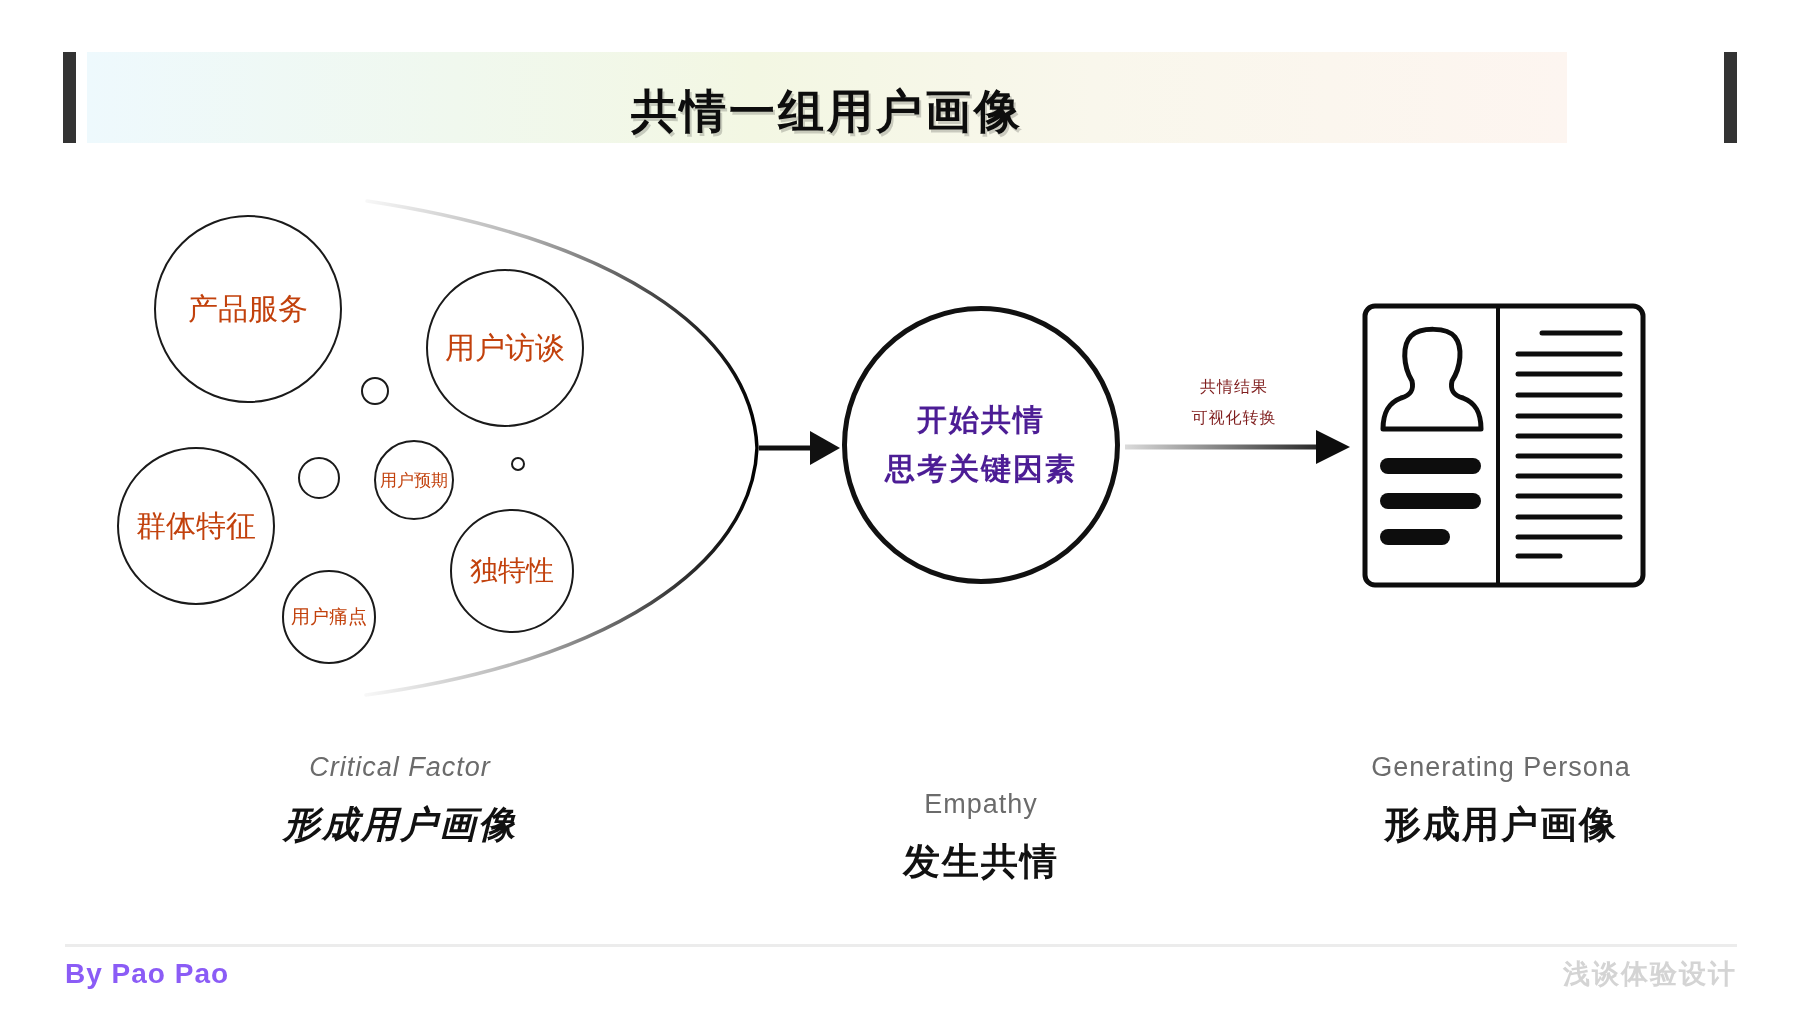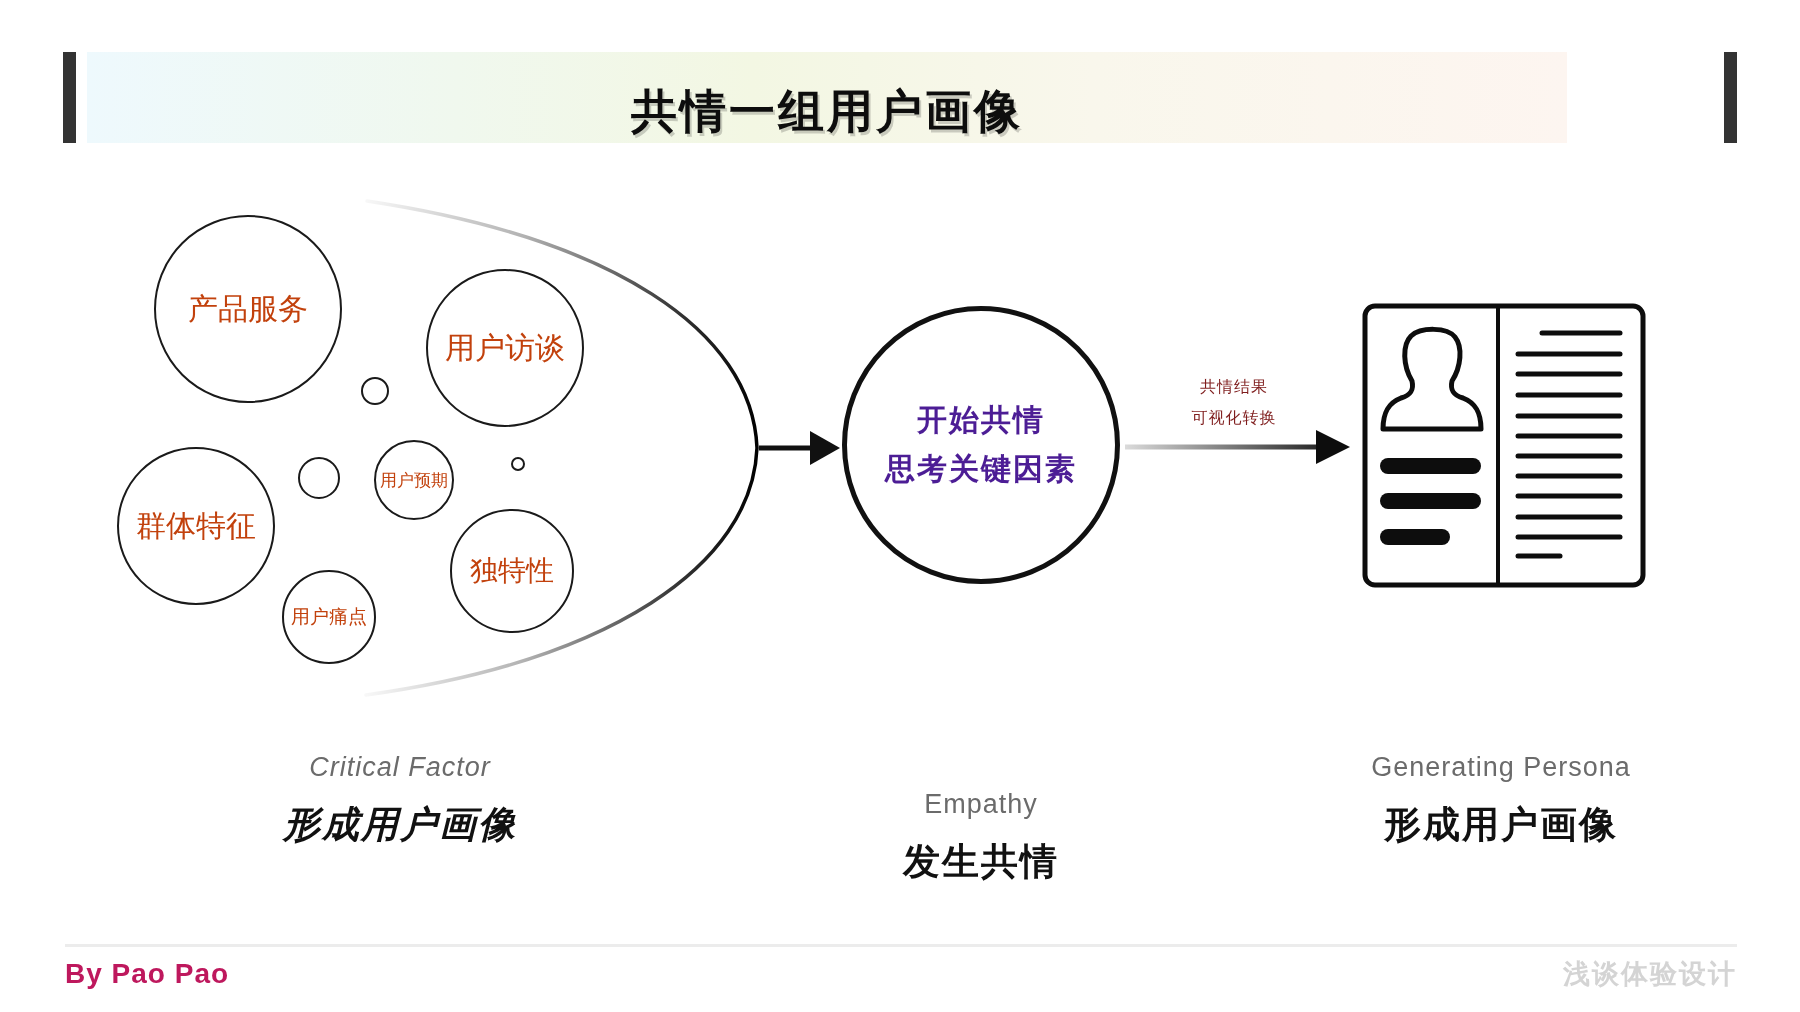--- a/index.html
+++ b/index.html
@@ -56,21 +56,21 @@
   
   .stage-label { position:absolute; transform:translateX(-50%); text-align:center; }
   .stage-label .en { font-size:27px; color:#6b6b6b; letter-spacing:1px; }
   .stage-label .zh { margin-top:17px; font-size:37px; font-weight:900; color:#111; letter-spacing:2px; }
   .sl-1 { left:400px;  top:752px;font-style:italic; }
   .sl-2 { left:981px;  top:752px;margin-top:37px; }
   .sl-3 { left:1501px; top:752px; }
 
   
   .footer-divider { position:absolute; left:65px; top:944px; width:1672px; height:3px; background:#ececec; }
-  .footer-author { position:absolute; left:65px; top:958px; font-size:28px; font-weight:bold; color:#be185d; letter-spacing:1px; }
+  .footer-author { position:absolute; left:65px; top:958px; font-size:28px; font-weight:bold; color:#8b5cf6; letter-spacing:1px; }
   .footer-brand  { position:absolute; right:63px; top:956px; font-size:27px; font-weight:bold; color:#d4d4d4; letter-spacing:2px; }
 
   .diagram-svg { position:absolute; left:0; top:0; }
 </style>
 </head>
 <body>
 
 <div class="stage">
 
   <div class="side-bar left"></div>

